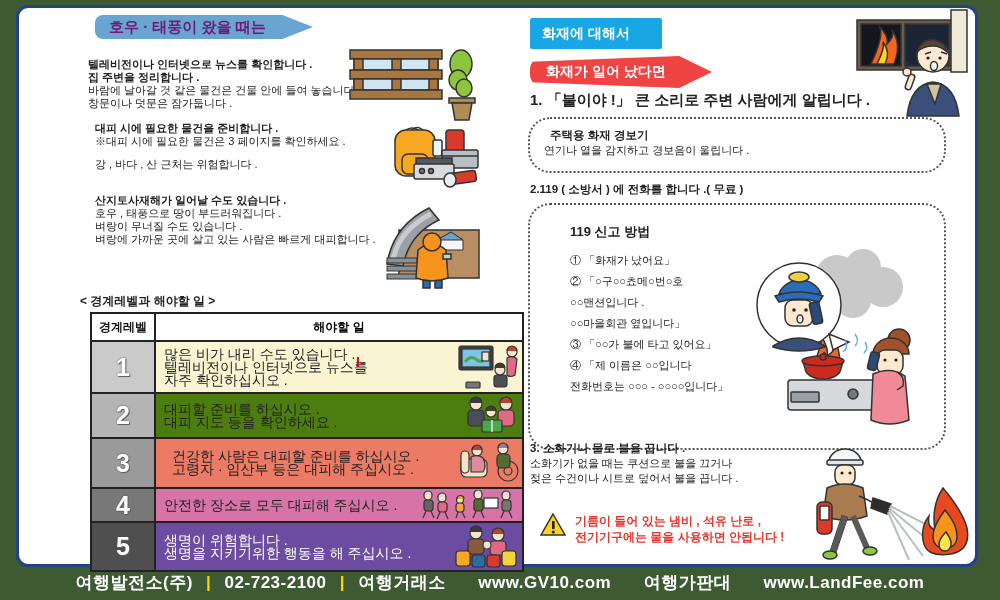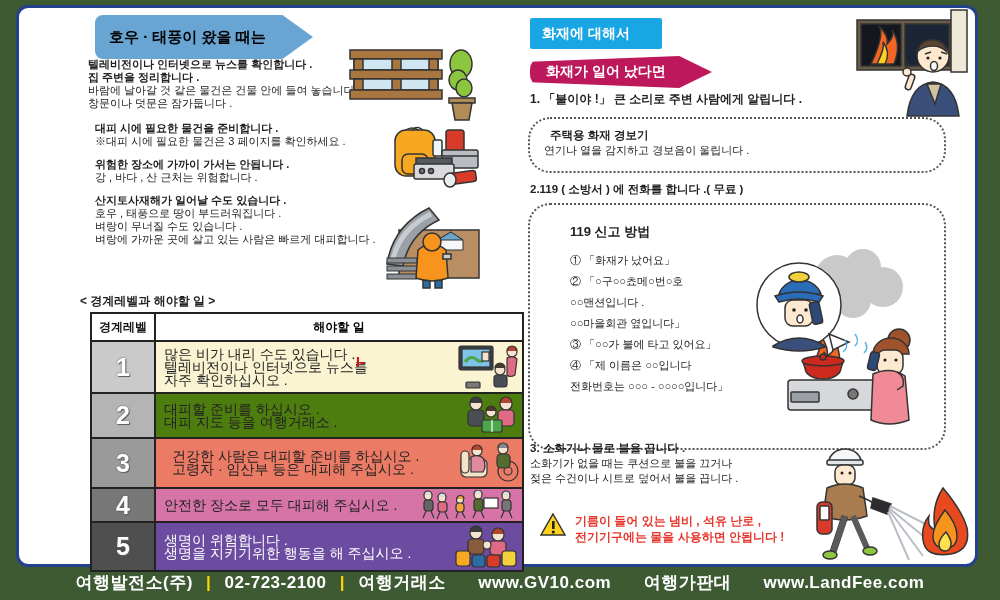--- a/index.html
+++ b/index.html
@@ -4,28 +4,28 @@
 <style>
   html,body{margin:0;padding:0;}
   body{width:1000px;height:600px;position:relative;overflow:hidden;
        background:#3d5a33;font-family:"Liberation Sans",sans-serif;}
   .abs{position:absolute;}
   .card{left:16px;top:5px;width:962px;height:562px;background:#ffffff;
         border:3px solid #24418c;border-radius:12px;box-sizing:border-box;}
   .line{font-size:11px;color:#222;white-space:nowrap;line-height:13px;}
   .b{font-weight:bold;}
   
-  .banner-blue-arrow{left:95px;top:15px;width:218px;height:44px;background:#68a5d3;
+  .banner-blue-arrow{left:95px;top:15px;width:218px;height:24px;background:#68a5d3;
       clip-path:polygon(0 0,86% 0,100% 50%,86% 100%,0 100%);border-radius:8px;
       display:flex;align-items:center;padding-left:14px;box-sizing:border-box;
-      color:#000000;font-weight:bold;font-size:15px;}
+      color:#701a75;font-weight:bold;font-size:15px;}
   .header-blue{left:530px;top:18px;width:132px;height:31px;background:#19a6e5;
       display:flex;align-items:center;padding-left:12px;box-sizing:border-box;
       color:#fff;font-weight:bold;font-size:14px;border-radius:2px;}
-  .banner-orange-arrow{left:530px;top:56px;width:182px;height:32px;background:#be185d;
+  .banner-orange-arrow{left:530px;top:56px;width:182px;height:32px;background:#ef4444;
       clip-path:polygon(0 18%,82% 0,100% 50%,82% 100%,0 82%);border-radius:14px;
       display:flex;align-items:center;padding-left:16px;box-sizing:border-box;
       color:#fff;font-weight:bold;font-size:14px;}
   
   .wtable{left:78px;top:312px;width:434px;background:#fff;border:2px solid #222;box-sizing:border-box;margin-left:12px;}
   .wrow{display:flex;border-top:2px solid #222;}
   .wrow:first-child{border-top:none;}
   .lvl{width:64px;flex:0 0 64px;border-right:2px solid #222;display:flex;align-items:center;
        justify-content:center;font-size:25px;font-weight:bold;color:#fff;
        text-shadow:0 0 2px #555,1px 1px 0 #666;box-sizing:border-box;}
@@ -61,21 +61,20 @@
   <div class="line">바람에 날아갈 것 같은 물건은 건물 안에 들여 놓습니다 .</div>
   <div class="line">창문이나 덧문은 잠가둡니다 .</div>
 </div>
 
 <div class="abs" style="left:95px;top:122px;">
   <div class="line b">대피 시에 필요한 물건을 준비합니다 .</div>
   <div class="line">※대피 시에 필요한 물건은 3 페이지를 확인하세요 .</div>
 </div>
 
 <div class="abs" style="left:95px;top:158px;">
-  <div class="line b">위험한 장소에 가까이 가서는 안됩니다 .</div>
   <div class="line">강 , 바다 , 산 근처는 위험합니다 .</div>
 </div>
 
 <div class="abs" style="left:95px;top:194px;">
   <div class="line b">산지토사재해가 일어날 수도 있습니다 .</div>
   <div class="line">호우 , 태풍으로 땅이 부드러워집니다 .</div>
   <div class="line">벼랑이 무너질 수도 있습니다 .</div>
   <div class="line">벼랑에 가까운 곳에 살고 있는 사람은 빠르게 대피합니다 .</div>
 </div>
 
@@ -169,21 +168,21 @@
           <rect x="8" y="38" width="14" height="6" rx="1" fill="#777"></rect>
         </g>
       </svg>
     </div>
   </div>
 
   <div class="wrow" style="height:43px;">
     <div class="lvl" style="background:#b4b4b4;">2</div>
     <div class="task" style="background:#4d7c0f;">
       <div class="line">대피할 준비를 하십시오 .</div>
-      <div class="line">대피 지도 등을 여행거래소 .</div>
+      <div class="line">대피 지도 등을 확인하세요 .</div>
       <svg class="row-ill" width="56" height="40" viewBox="0 0 56 40">
         <g stroke="#333" stroke-width="1.2">
           <circle cx="12" cy="8" r="6" fill="#f4e3cf"></circle>
             <path d="M6,7 a6,6 0 0 1 12,0" fill="#3c3c3c"></path>
           <rect x="4" y="14" width="16" height="16" rx="4" fill="#4a4f57"></rect>
           <circle cx="42" cy="8" r="6" fill="#f4e3cf"></circle>
             <path d="M36,7 a6,6 0 0 1 12,0" fill="#b0472e"></path>
           <rect x="34" y="14" width="16" height="16" rx="4" fill="#e06a86"></rect>
           <circle cx="27" cy="16" r="5" fill="#f4e3cf"></circle>
             <path d="M22,15 a5,5 0 0 1 10,0" fill="#4a3a2c"></path>
@@ -277,21 +276,21 @@
   </div>
 </div>
 
 <div class="abs header-blue">
   <span>화재에 대해서</span>
 </div>
 <div class="abs banner-orange-arrow">
   <span>화재가 일어 났다면</span>
 </div>
 
-<div class="abs line b" style="left:530px;top:93px;font-size:12px;">1. 「불이야 !」 큰 소리로 주변 사람에게 알립니다 .</div>
+<div class="abs line b" style="left:530px;top:93px;font-size:15px;">1. 「불이야 !」 큰 소리로 주변 사람에게 알립니다 .</div>
 
 <div class="abs dotbox" style="left:528px;top:117px;width:418px;height:56px;">
   <div class="line b" style="margin:10px 0 2px 20px;font-size:11.5px;">주택용 화재 경보기</div>
   <div class="line" style="margin-left:14px;">연기나 열을 감지하고 경보음이 울립니다 .</div>
 </div>
 
 <div class="abs line b" style="left:530px;top:183px;font-size:11.5px;">2.119 ( 소방서 ) 에 전화를 합니다 .( 무료 )</div>
 
 <div class="abs dotbox" style="left:528px;top:203px;width:418px;height:247px;">
   <div class="line b" style="margin:20px 0 0 40px;font-size:13px;">119  신고 방법</div>

